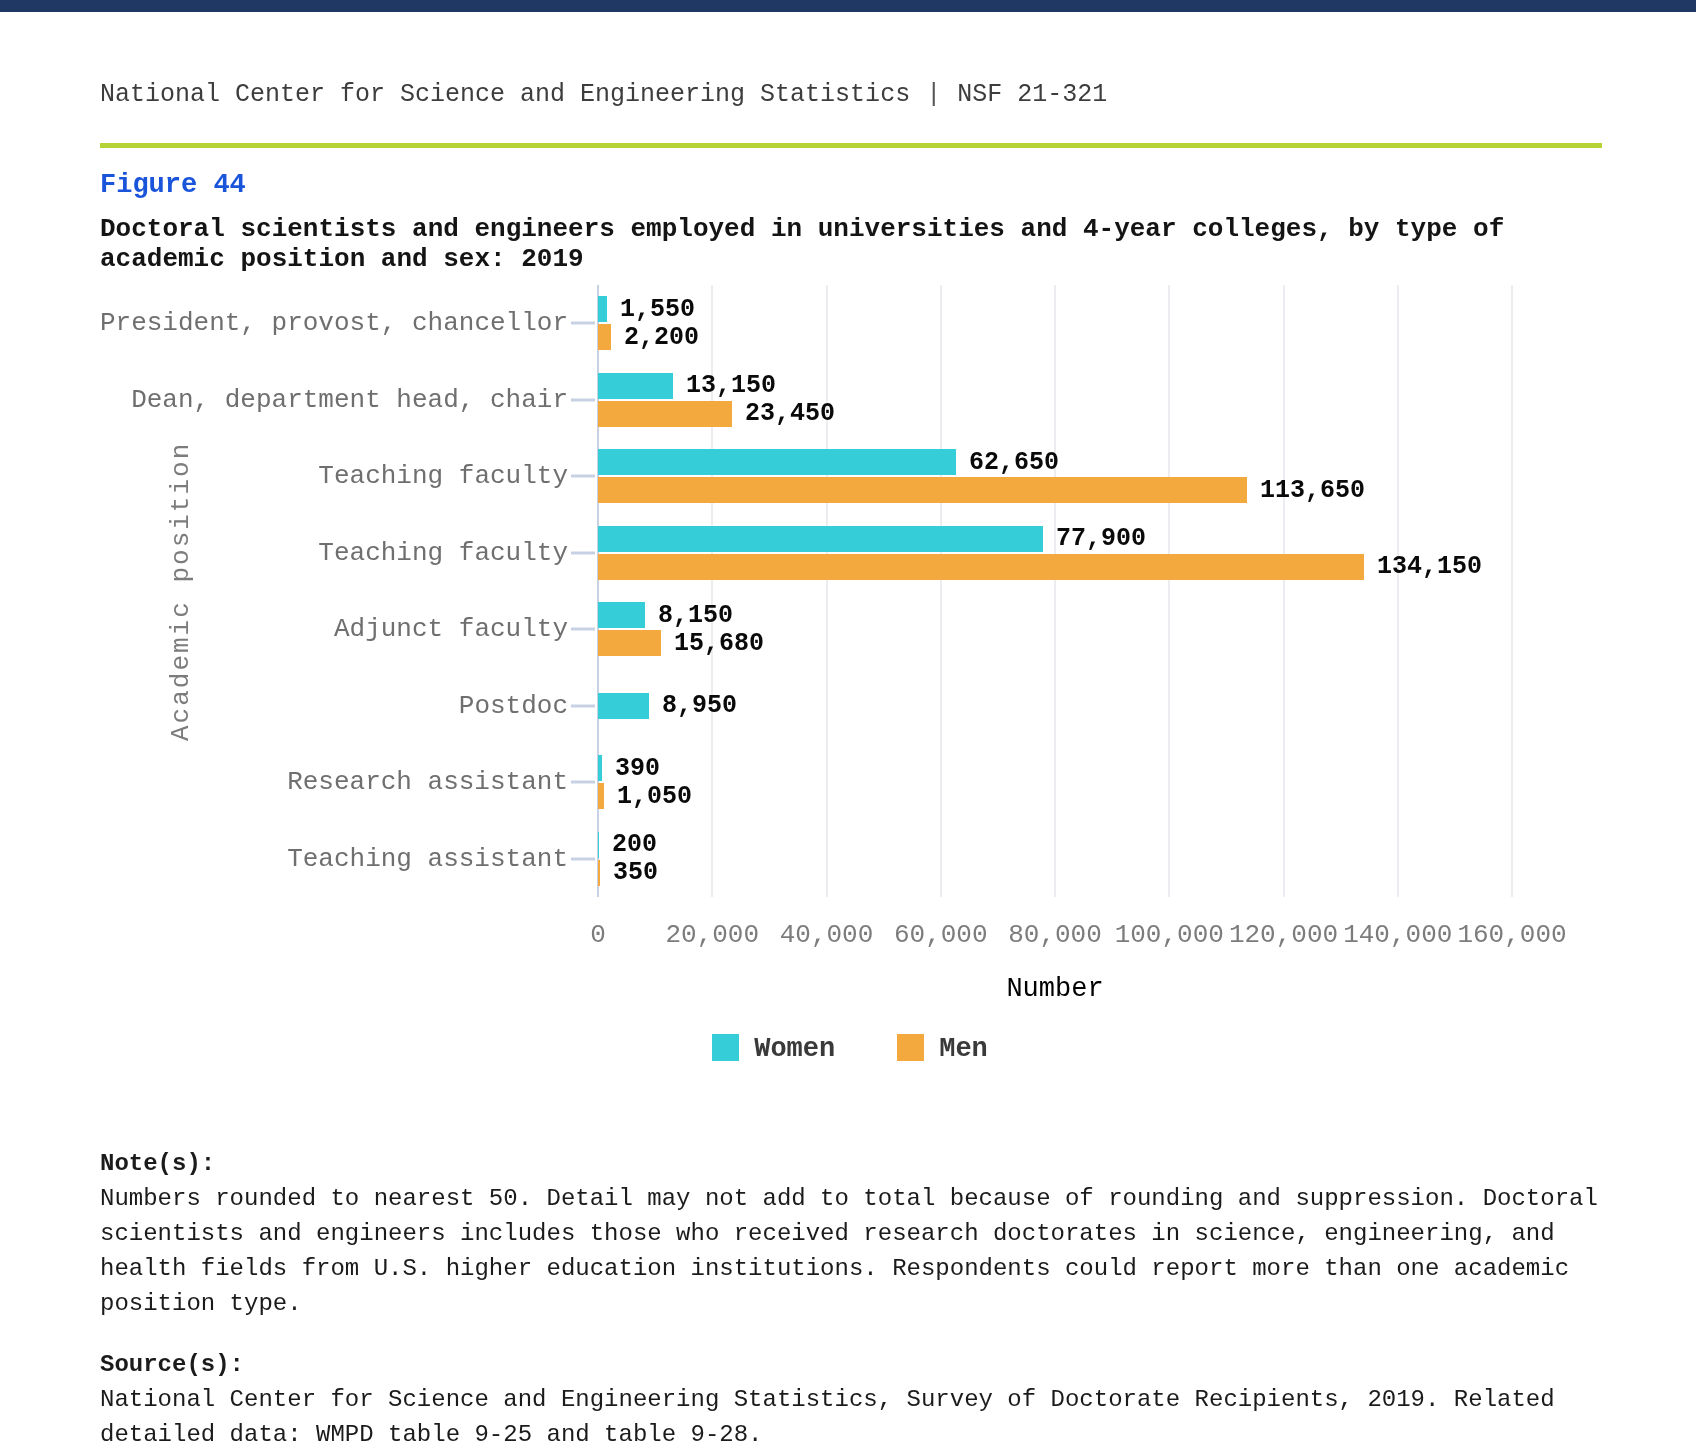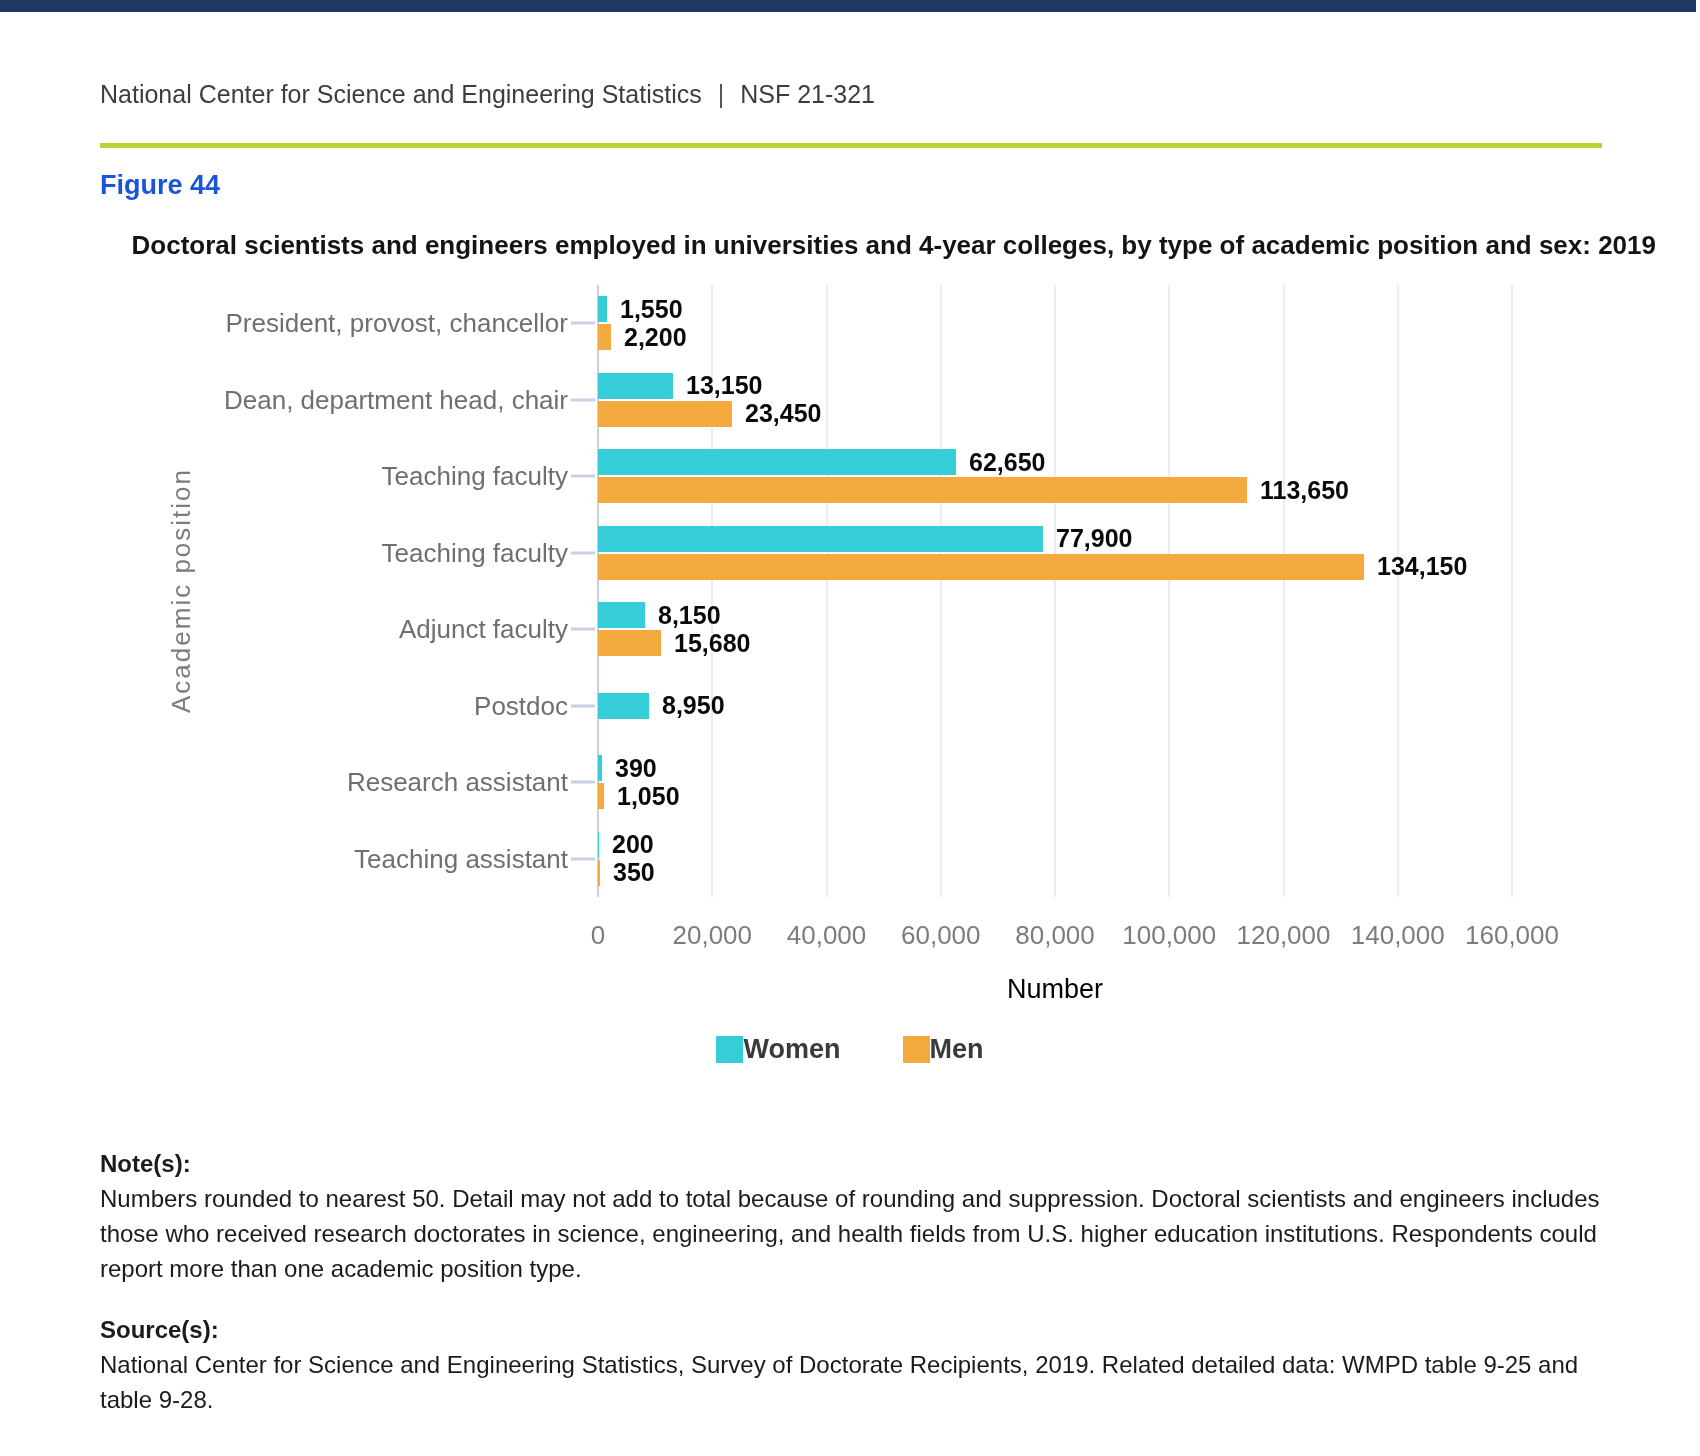--- a/index.html
+++ b/index.html
@@ -1,44 +1,44 @@
 <!DOCTYPE html>
 <html><head>
 <meta charset="utf-8">
 <style>
   html,body{margin:0;padding:0;background:#ffffff;}
   .page{position:relative;width:1696px;height:1456px;background:#ffffff;overflow:hidden;
-        font-family:Liberation Sans, sans-serif;}
+        font-family:Liberation Mono, monospace;}
   .topbar{position:absolute;top:0;left:0;width:100%;height:12px;background:#203864;}
   .report-header{position:absolute;left:100px;top:80px;font-size:25px;color:#3d3d3d;white-space:nowrap;}
   .report-header .sep{margin:0 16px;color:#555;}
   .rule{position:absolute;left:100px;top:143px;width:1502px;height:5px;background:#B5D334;}
   .figure-label{position:absolute;left:100px;top:170px;font-size:27px;font-weight:bold;color:#1A54DB;}
-  .figure-title{position:absolute;left:100px;top:214px;margin:16px;font-size:26px;font-weight:bold;color:#141414;width:1540px;text-align:right;}
+  .figure-title{position:absolute;left:100px;top:214px;margin:0;font-size:26px;font-weight:bold;color:#141414;width:1540px;}
 
   .chart{position:absolute;left:0;top:270px;width:1700px;height:880px;}
   .y-axis-title{position:absolute;left:168px;top:15px;height:612px;
       writing-mode:vertical-rl;transform:rotate(180deg);text-align:center;
       font-size:26px;color:#7C7C7C;letter-spacing:2px;line-height:1;}
   .plot{position:absolute;left:598px;top:15px;width:1002px;height:612px;}
   .gridline{position:absolute;top:0;bottom:0;width:2px;background:#ECECF1;transform:translateX(-50%);}
   .gridline.axis{background:#C8D1E4;z-index:2;}
   .row{position:relative;height:76.5px;display:flex;flex-direction:column;justify-content:center;z-index:3;}
   .cat{position:absolute;right:calc(100% + 30px);top:50%;transform:translateY(-50%);
        white-space:nowrap;font-size:26px;color:#6F6F6F;}
   .row-tick{position:absolute;right:calc(100% + 3px);top:50%;transform:translateY(-50%);
        width:24px;height:3px;background:#C8D1E4;}
   .barline{display:flex;align-items:center;height:26px;margin:1px 0;}
   .bar{height:26px;flex:0 0 auto;}
   .val{margin-left:13px;font-size:25px;font-weight:bold;color:#0a0a0a;white-space:nowrap;}
   #xticks{position:absolute;left:0;top:650px;width:100%;height:34px;}
   #xticks span{position:absolute;top:0;transform:translateX(-50%);font-size:26px;color:#7C7C7C;white-space:nowrap;}
   .x-axis-title{position:absolute;left:598px;width:914px;top:704px;text-align:center;font-size:27px;color:#000000;}
   .legend{position:absolute;left:0;top:764px;width:100%;display:flex;justify-content:center;gap:62px;align-items:center;}
-  .legend-item{display:flex;align-items:center;}
+  .legend-item{display:flex;gap:15px;}
   .swatch{width:27px;height:27px;display:inline-block;}
   .legend-label{font-size:27px;font-weight:bold;color:#3A3A3A;}
 
   .notes{position:absolute;left:100px;top:1146px;width:1508px;font-size:24px;color:#1b1b1b;line-height:35px;}
   .notes p{margin:0;}
   .notes-heading{font-weight:bold;}
   .source-heading{margin-top:26px;font-weight:bold;}
 </style>
 </head>
 <body>

